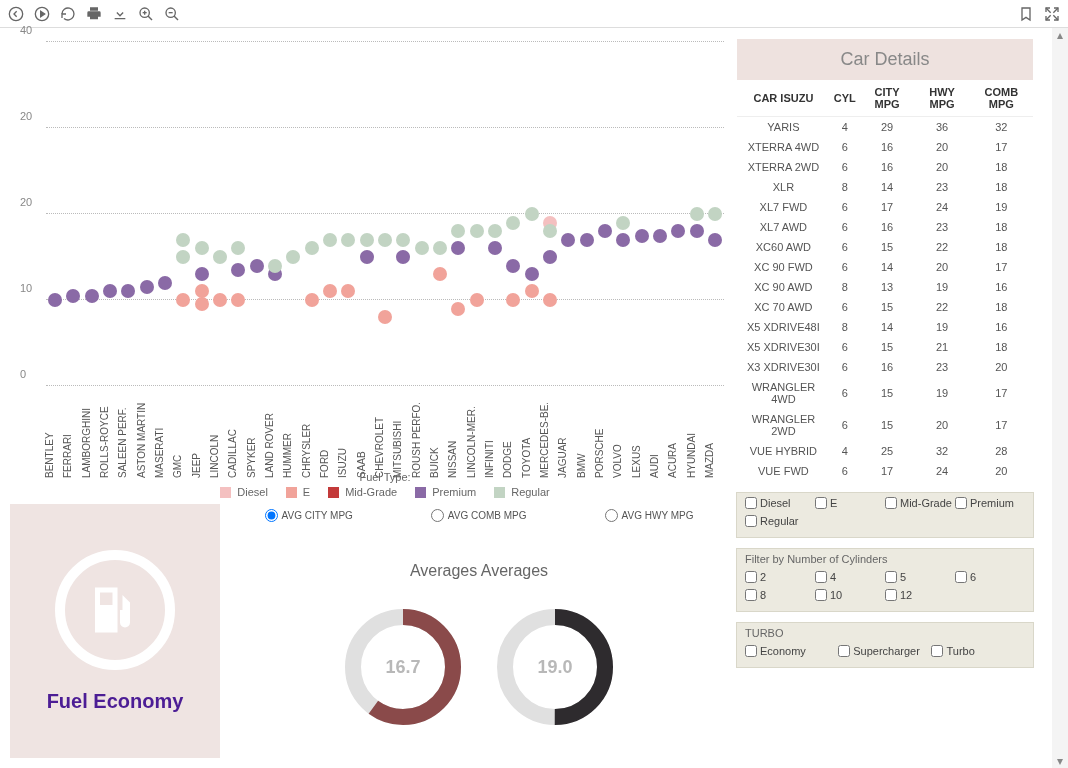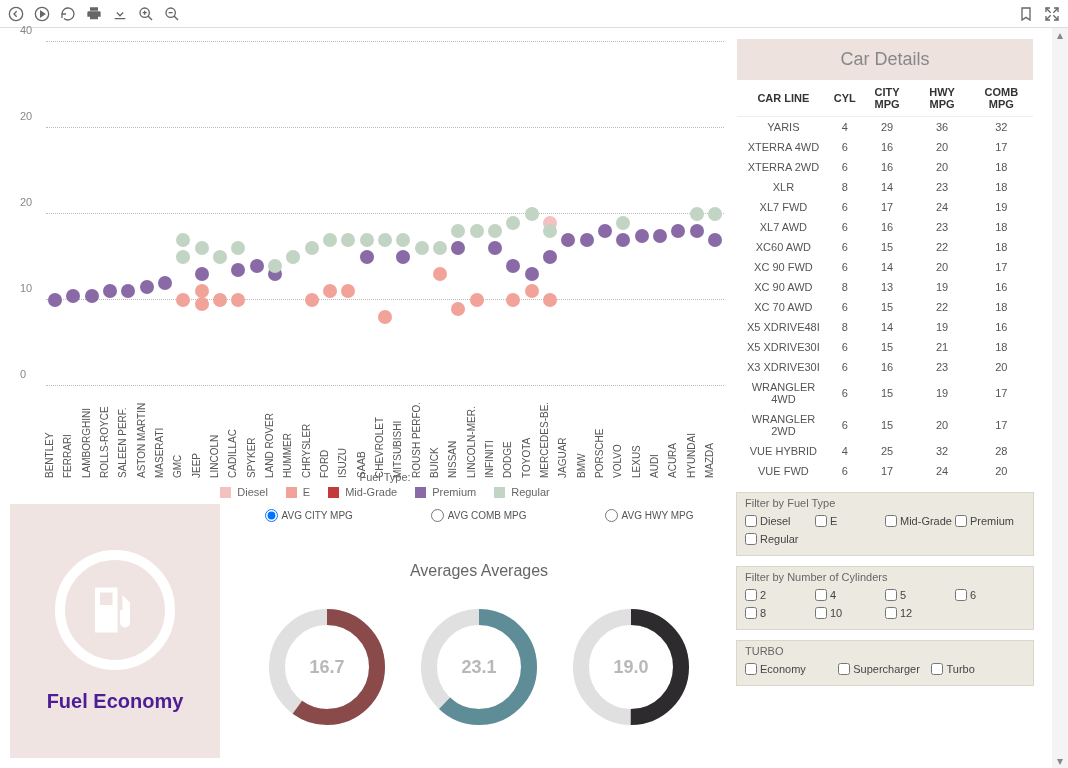--- a/index.html
+++ b/index.html
@@ -310,38 +310,34 @@
             </label>
           </div>
         <div class="avg-title">Averages Averages</div>
         <div class="donuts" id="donuts">
             <div class="donut"><svg viewBox="0 0 130 130">
       <circle cx="65" cy="65" r="50" fill="none" stroke="#e0e0e0" stroke-width="16"></circle>
       <circle cx="65" cy="65" r="50" fill="none" stroke="#8a4a4a" stroke-width="16" stroke-dasharray="188.4955592153876 314.1592653589793"></circle>
     </svg><div class="val">16.7</div></div>
             <div class="donut"><svg viewBox="0 0 130 130">
       <circle cx="65" cy="65" r="50" fill="none" stroke="#e0e0e0" stroke-width="16"></circle>
-      <circle cx="65" cy="65" r="50" fill="none" stroke="#5e8d98" stroke-width="16" stroke-dasharray="194.7787445225672 314.1592653589793"></circle>
-    </svg><div class="val">23.1</div></div>
-            <div class="donut"><svg viewBox="0 0 130 130">
-      <circle cx="65" cy="65" r="50" fill="none" stroke="#e0e0e0" stroke-width="16"></circle>
       <circle cx="65" cy="65" r="50" fill="none" stroke="#2e2b2e" stroke-width="16" stroke-dasharray="157.07963267948966 314.1592653589793"></circle>
     </svg><div class="val">19.0</div></div>
           </div>
       </div>
     </div>
   </div>
 
   <div class="side">
     <div class="detail-card">
       <div class="detail-head">Car Details</div>
       <table class="tbl">
         <thead>
             <tr id="thead-row">
-              <th>CAR LINE</th>
+              <th>CAR ISUZU</th>
               <th>CYL</th>
               <th>CITY MPG</th>
               <th>HWY MPG</th>
               <th>COMB MPG</th>
             </tr>
           </thead>
         <tbody id="tbody">
             <tr>
               <td>YARIS</td>
               <td>4</td>
@@ -459,21 +455,20 @@
               <td>6</td>
               <td>17</td>
               <td>24</td>
               <td>20</td>
             </tr>
           </tbody>
       </table>
     </div>
 
     <div class="filter-box">
-      <div class="ftitle">Filter by Fuel Type</div>
       <div class="check-row" id="fuel-checks">
           <label class="chk">
             <input type="checkbox" style="">
             <span>Diesel</span>
           </label>
           <label class="chk">
             <input type="checkbox" style="">
             <span>E</span>
           </label>
           <label class="chk">

